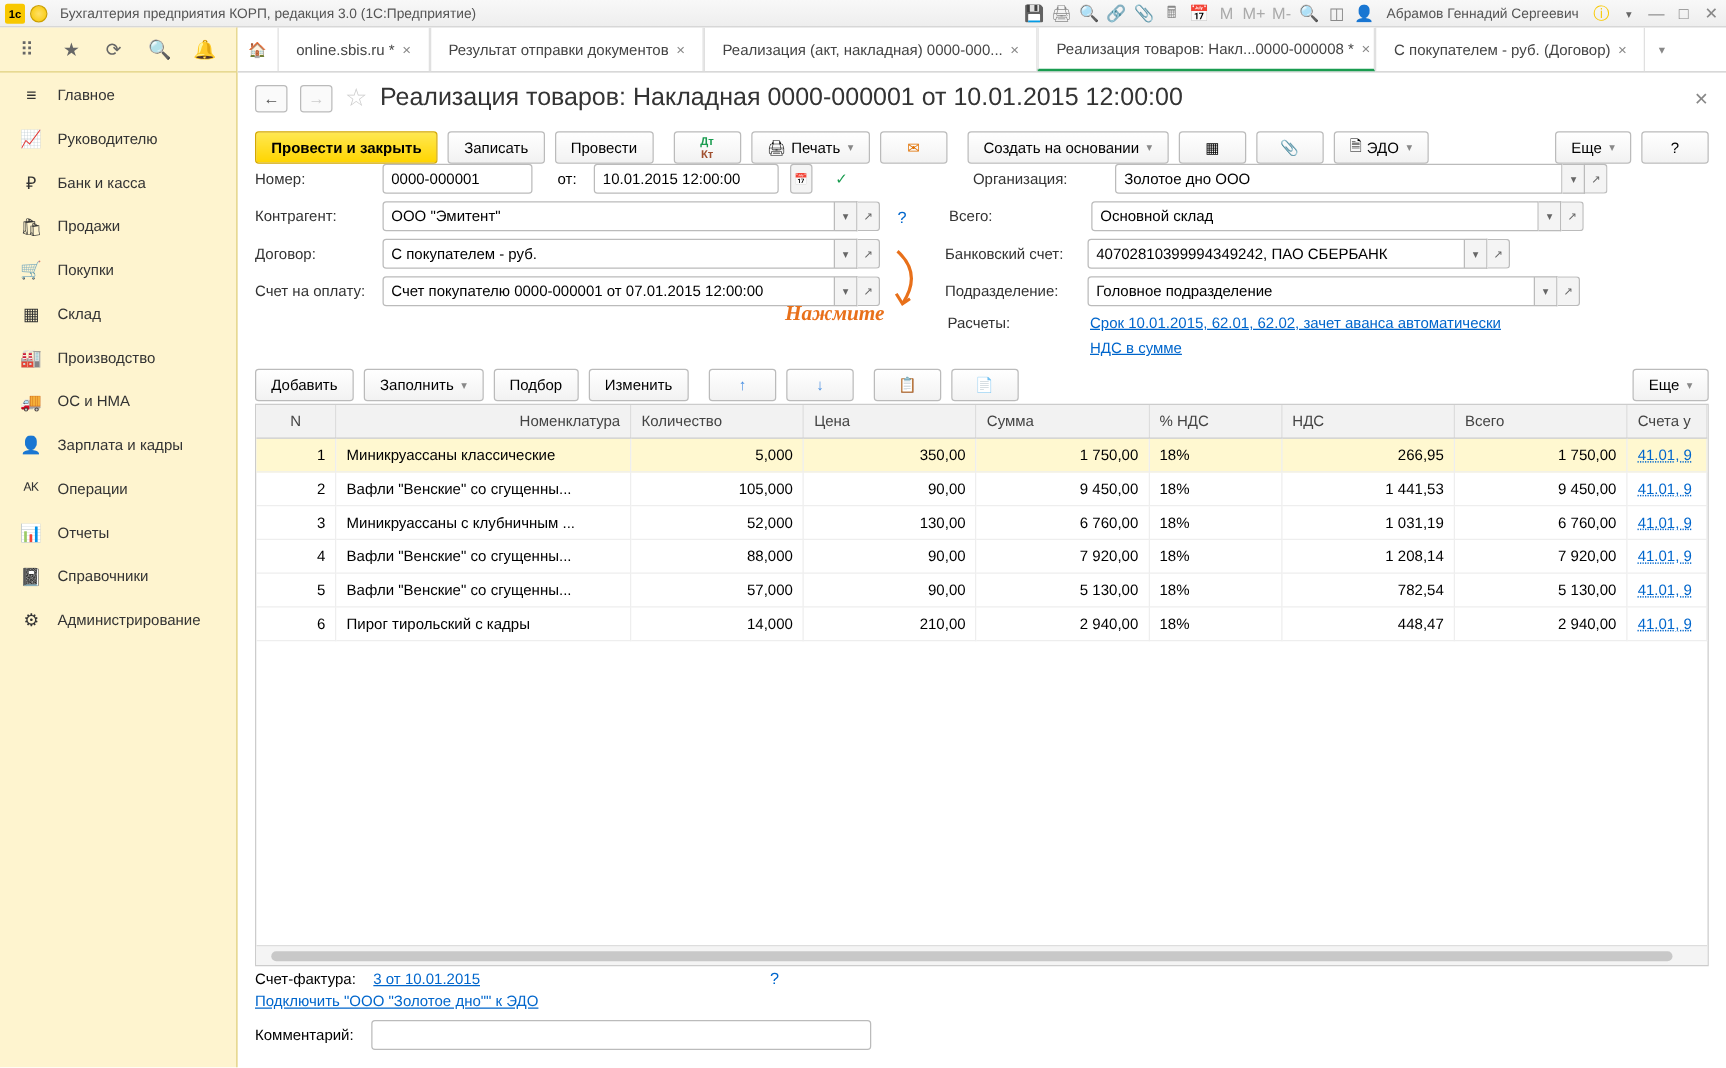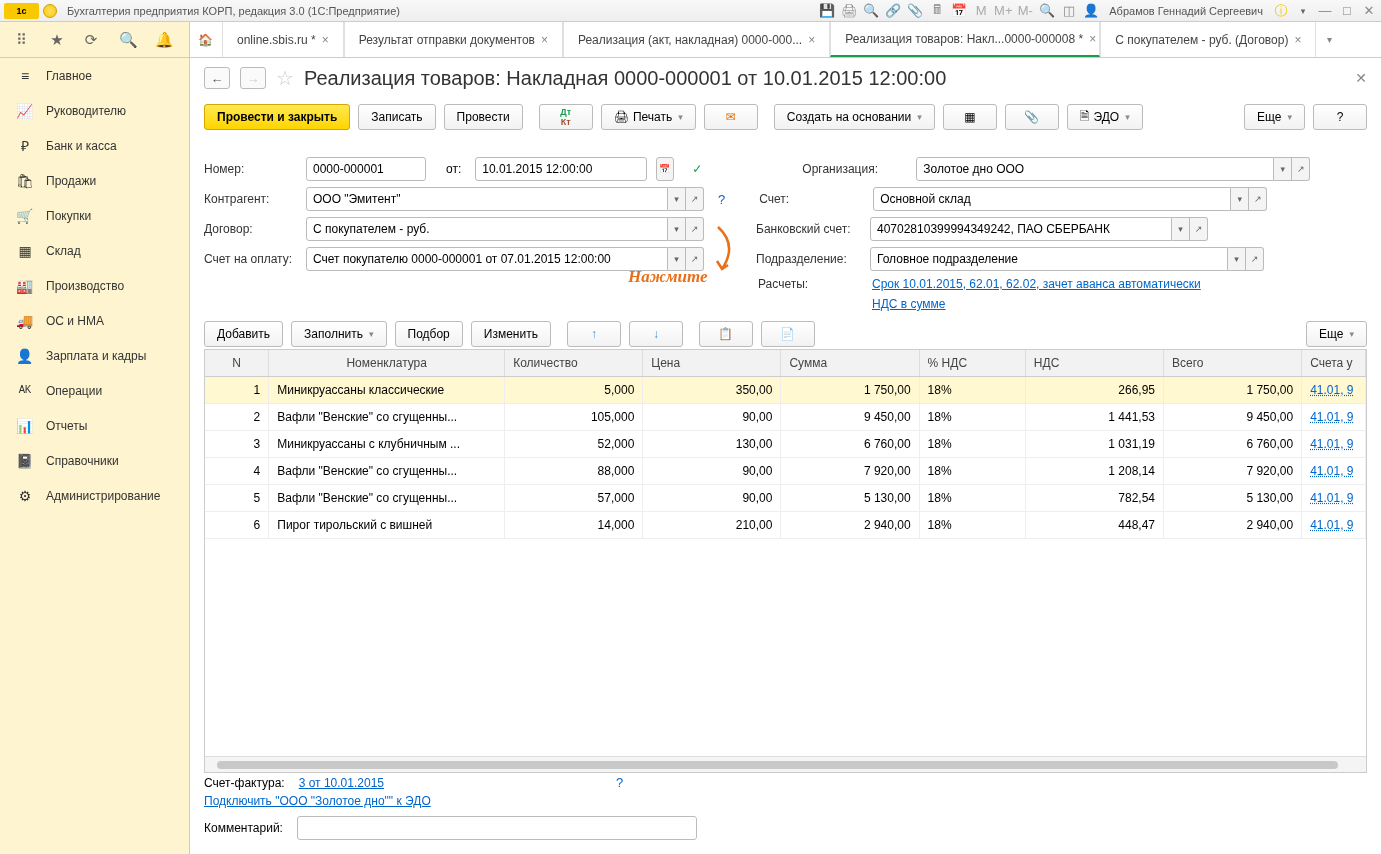--- a/index.html
+++ b/index.html
@@ -1,20 +1,20 @@
 <!DOCTYPE html>
 <html><head>
 <meta charset="utf-8">
 <style>
 * { box-sizing: border-box; margin: 0; padding: 0; }
 body { font-family: Arial, sans-serif; font-size: 12px; background: #fff; width: 1381px; height: 854px; overflow: hidden; }
 
 
 .titlebar { height: 22px; background: linear-gradient(#f8f8f8,#eee); border-bottom: 1px solid #ccc; display: flex; align-items: center; padding: 0 4px; gap: 4px; }
-.tb-logo { width: 35px; height: 16px; background: #f8c800; border-radius: 2px; font-size: 9px; display: flex; align-items: center; justify-content: center; color: #000; font-weight: bold; }
+.tb-logo { width: 16px; height: 16px; background: #f8c800; border-radius: 2px; font-size: 9px; display: flex; align-items: center; justify-content: center; color: #000; font-weight: bold; }
 .tb-arrow { width: 14px; height: 14px; border-radius: 50%; background: radial-gradient(#ffe066,#f8c800); border: 1px solid #cca000; }
 .tb-title { flex: 1; color: #555; font-size: 11px; padding-left: 6px; }
 .tb-icons { display: flex; gap: 6px; align-items: center; }
 .tb-icon { width: 16px; height: 16px; color: #888; font-size: 13px; display: flex; align-items: center; justify-content: center; cursor: pointer; }
 .tb-user { color: #555; font-size: 11px; padding: 0 4px; }
 
 
 .shell { display: flex; height: 832px; }
 
 
@@ -37,21 +37,21 @@
 
 
 .page { flex: 1; padding: 8px 14px; display: flex; flex-direction: column; overflow: hidden; }
 .page-head { display: flex; align-items: center; gap: 10px; margin-bottom: 14px; }
 .nav-btn { width: 26px; height: 22px; border: 1px solid #bbb; border-radius: 3px; background: #fafafa; cursor: pointer; color: #555; font-size: 13px; }
 .star { font-size: 20px; color: #ccc; cursor: pointer; }
 .page-title { font-size: 20px; color: #333; }
 .close-x { margin-left: auto; font-size: 14px; color: #888; cursor: pointer; }
 
 
-.toolbar { display: flex; gap: 8px; align-items: center; margin-bottom: 27px; }
+.toolbar { display: flex; gap: 8px; align-items: center; margin-bottom: 0; }
 .btn { height: 26px; padding: 0 12px; border: 1px solid #bbb; border-radius: 3px; background: linear-gradient(#fff,#f2f2f2); cursor: pointer; font-size: 12px; display: flex; align-items: center; gap: 4px; }
 .btn.primary { background: linear-gradient(#ffe851,#ffd500); border-color: #d4a800; font-weight: bold; }
 .btn.icon-only { width: 54px; padding: 0; justify-content: center; }
 .btn-caret::after { content: "▾"; color: #888; font-size: 9px; margin-left: 2px; }
 .btn-sep { height: 26px; width: 0; }
 .dtkt { font-size: 9px; font-weight: bold; }
 .dtkt-d { color: #1a9c50; }
 .dtkt-k { color: #a05030; }
 
 
@@ -246,41 +246,41 @@
         <div class="gap-fill"></div>
         <button class="btn btn-caret">Еще</button>
         <button class="btn icon-only">?</button>
       </div>
 
       <div class="form" style="position:relative">
         <div class="frow">
           <span class="flabel">Номер:</span>
           <input class="input" style="width: 120px;" value="0000-000001">
           <span style="padding:0 4px 0 10px">от:</span>
-          <input class="input" style="width: 172px;" value="10.01.2015 12:00:00">
+          <input class="input" style="width: 148px;" value="10.01.2015 12:00:00">
           <button class="sel-btn" style="border-radius:3px;border-left:1px solid #bbb;margin-left:-1px">📅</button>
           <span style="padding-left:8px;color:#1a9c50">✓</span>
           <span style="width:80px"></span>
           <span class="flabel-r">Организация:</span>
           <div class="sel-wrap">
               <input class="input" style="width: 358px;" value="Золотое дно ООО">
               <button class="sel-btn">▾</button>
               <button class="sel-btn" style="border-radius:0 3px 3px 0">↗</button>
             </div>
         </div>
         <div class="frow">
           <span class="flabel">Контрагент:</span>
           <div class="sel-wrap">
               <input class="input" style="width: 362px;" value="ООО &quot;Эмитент&quot;">
               <button class="sel-btn">▾</button>
               <button class="sel-btn" style="border-radius:0 3px 3px 0">↗</button>
             </div>
           <span class="help-q">?</span>
           <span style="width:10px"></span>
-          <span class="flabel-r">Счет:</span>
+          <span class="flabel-r">Всего:</span>
           <div class="sel-wrap">
               <input class="input" style="width: 358px;" value="Основной склад">
               <button class="sel-btn">▾</button>
               <button class="sel-btn" style="border-radius:0 3px 3px 0">↗</button>
             </div>
         </div>
         <div class="frow">
           <span class="flabel">Договор:</span>
           <div class="sel-wrap">
               <input class="input" style="width: 362px;" value="С покупателем - руб.">
@@ -355,21 +355,21 @@
               <col style="width:130px">
               <col style="width:130px">
               <col style="width:100px">
               <col style="width:130px">
               <col style="width:130px">
               <col style="width:60px">
             </colgroup>
           <thead>
               <tr id="thead-row">
                 <th style="text-align: center;">N</th>
-                <th style="text-align: center;">Номенклатура</th>
+                <th style="text-align: right;">Номенклатура</th>
                 <th style="text-align: left;">Количество</th>
                 <th style="text-align: left;">Цена</th>
                 <th style="text-align: left;">Сумма</th>
                 <th style="text-align: left;">% НДС</th>
                 <th style="text-align: left;">НДС</th>
                 <th style="text-align: left;">Всего</th>
                 <th style="text-align: left;">Счета у</th>
               </tr>
             </thead>
           <tbody id="tbody">
@@ -423,21 +423,21 @@
                 <td class="num">57,000</td>
                 <td class="num">90,00</td>
                 <td class="num">5 130,00</td>
                 <td>18%</td>
                 <td class="num">782,54</td>
                 <td class="num">5 130,00</td>
                 <td><span class="acct-link">41.01, 9</span></td>
               </tr>
               <tr>
                 <td class="num">6</td>
-                <td>Пирог тирольский с вишней</td>
+                <td>Пирог тирольский с кадры</td>
                 <td class="num">14,000</td>
                 <td class="num">210,00</td>
                 <td class="num">2 940,00</td>
                 <td>18%</td>
                 <td class="num">448,47</td>
                 <td class="num">2 940,00</td>
                 <td><span class="acct-link">41.01, 9</span></td>
               </tr>
             </tbody>
         </table>

